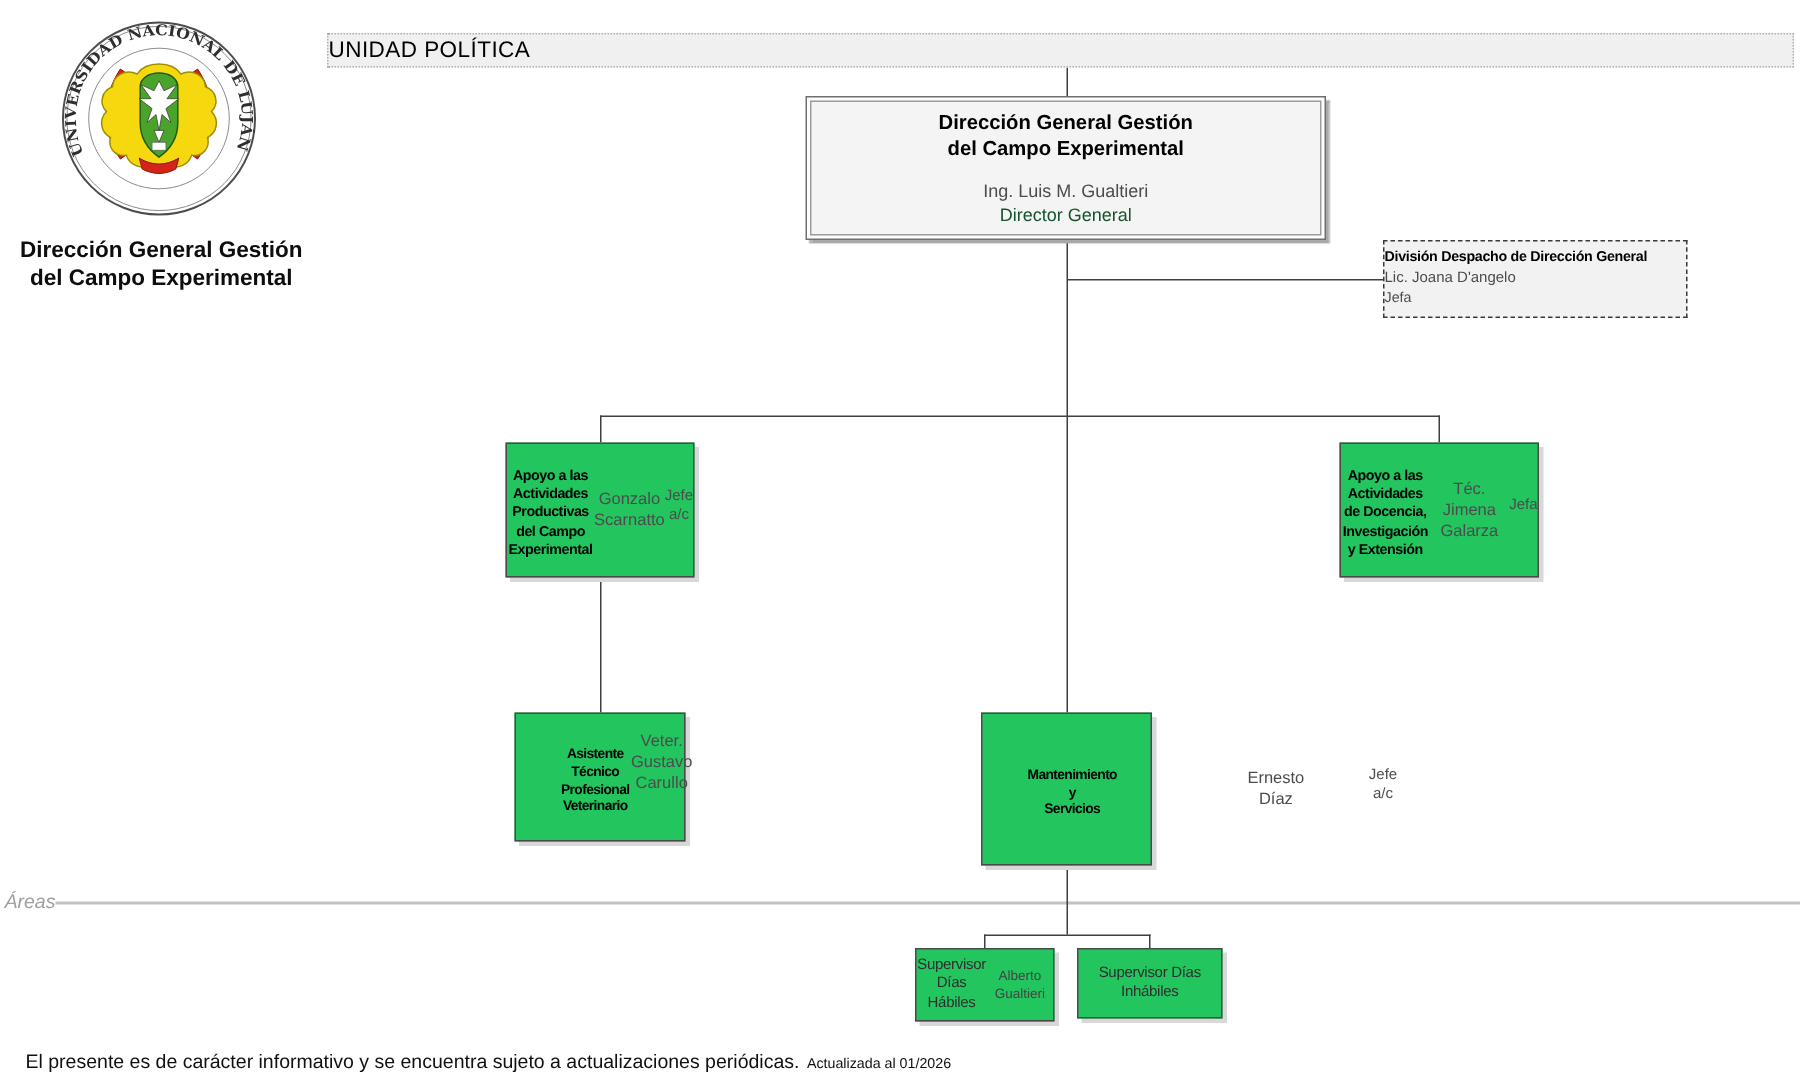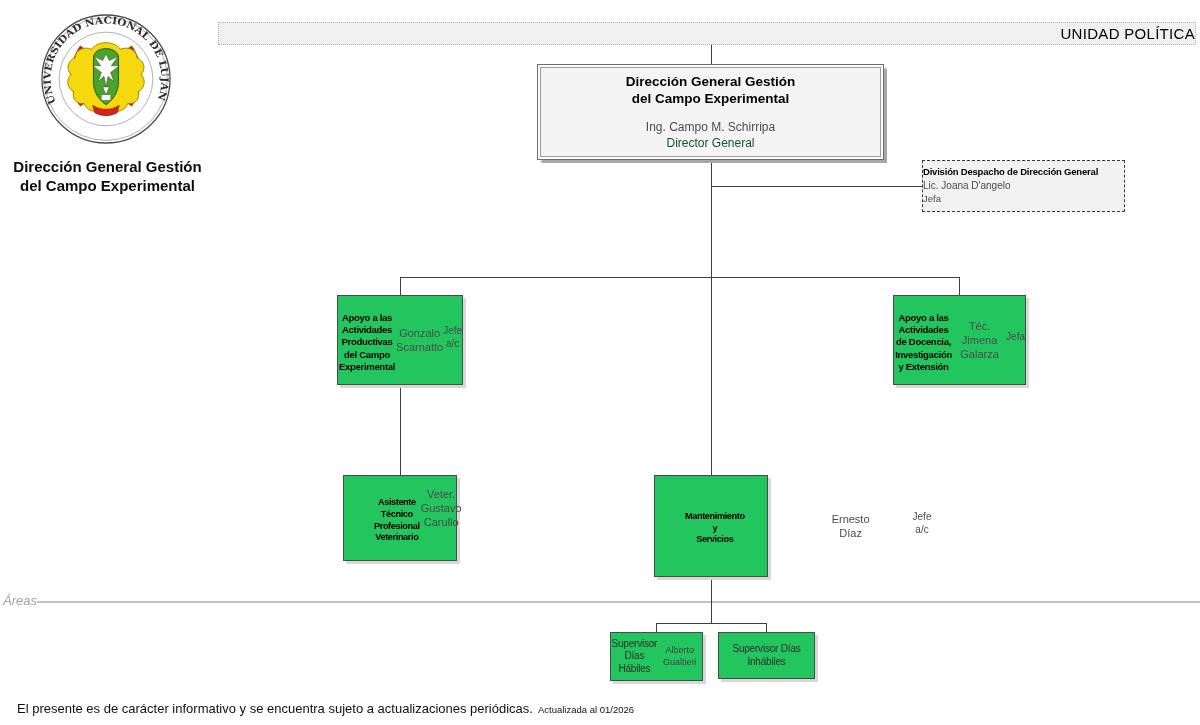--- a/index.html
+++ b/index.html
@@ -2,21 +2,21 @@
 <html><head>
 <meta charset="utf-8">
 <style>
   html,body{margin:0;padding:0;background:#fff;}
   .stage{position:relative;width:1200px;height:725px;background:#ffffff;overflow:hidden;
          font-family:"Liberation Sans",sans-serif;color:#111;}
   .lines{white-space:pre-line;}
 
   
   .banner{position:absolute;left:218px;top:22px;width:978px;height:23px;box-sizing:border-box;
-          background:#f0f0f0;border:1px dotted #b0b0b0;display:flex;align-items:center;justify-content:flex-end;
+          background:#f0f0f0;border:1px dotted #b0b0b0;display:flex;align-items:center;justify-content:flex-start;
           font-size:15px;letter-spacing:.3px;color:#000;z-index:2;}
 
   
   .page-title{position:absolute;left:0;top:157px;width:215px;text-align:center;
               font-weight:bold;font-size:15px;line-height:19px;color:#0d0d0d;z-index:2;}
   .seal{position:absolute;left:40px;top:13px;z-index:2;}
 
   
   .divider{position:absolute;left:0;width:1200px;height:16px;display:flex;align-items:flex-start;z-index:0;}
   .divider .dlabel{font-style:italic;font-size:13px;color:#a0a0a0;padding-left:3px;line-height:16px;flex:0 0 auto;}
@@ -115,21 +115,21 @@
   <div class="cn" style="left:400px;top:386px;width:1px;height:89px;"></div>
   <div class="cn" style="left:711px;top:561px;width:1px;height:62px;"></div>
   <div class="cn" style="left:656px;top:623px;width:111px;height:1px;"></div>
   <div class="cn" style="left:656px;top:623px;width:1px;height:9px;"></div>
   <div class="cn" style="left:766px;top:623px;width:1px;height:9px;"></div>
 
   <div class="root-box">
     <div class="root-in">
       <div class="root-title lines">Dirección General Gestión
 del Campo Experimental</div>
-      <div class="root-name">Ing. Campo M. Schirripa</div>
+      <div class="root-name">Ing. Luis M. Gualtieri</div>
       <div class="root-role">Director General</div>
     </div>
   </div>
 
   <div class="staff-box">
     <div class="staff-title">División Despacho de Dirección General</div>
     <div class="staff-name">Lic. Joana D'angelo</div>
     <div class="staff-role">Jefa</div>
   </div>
 

